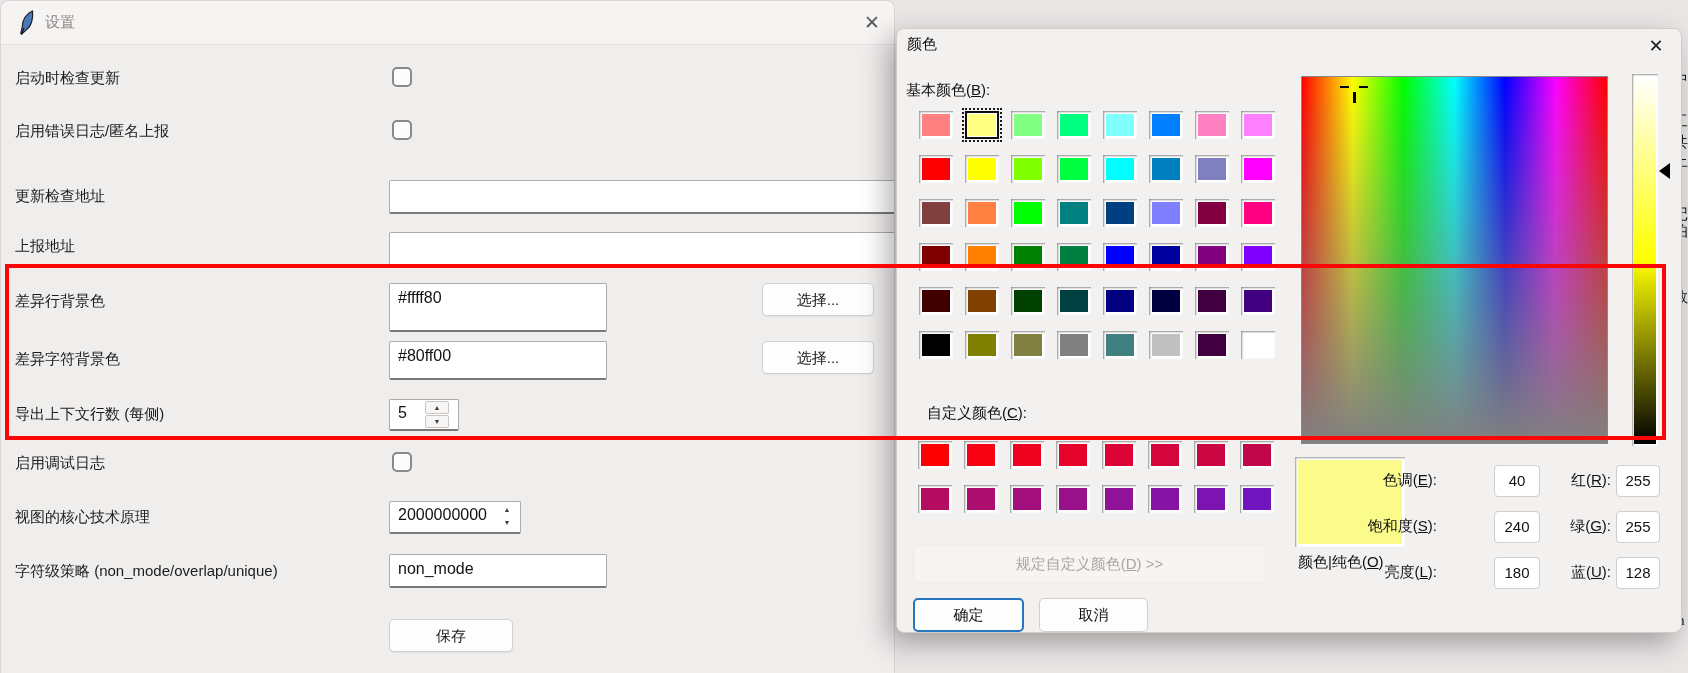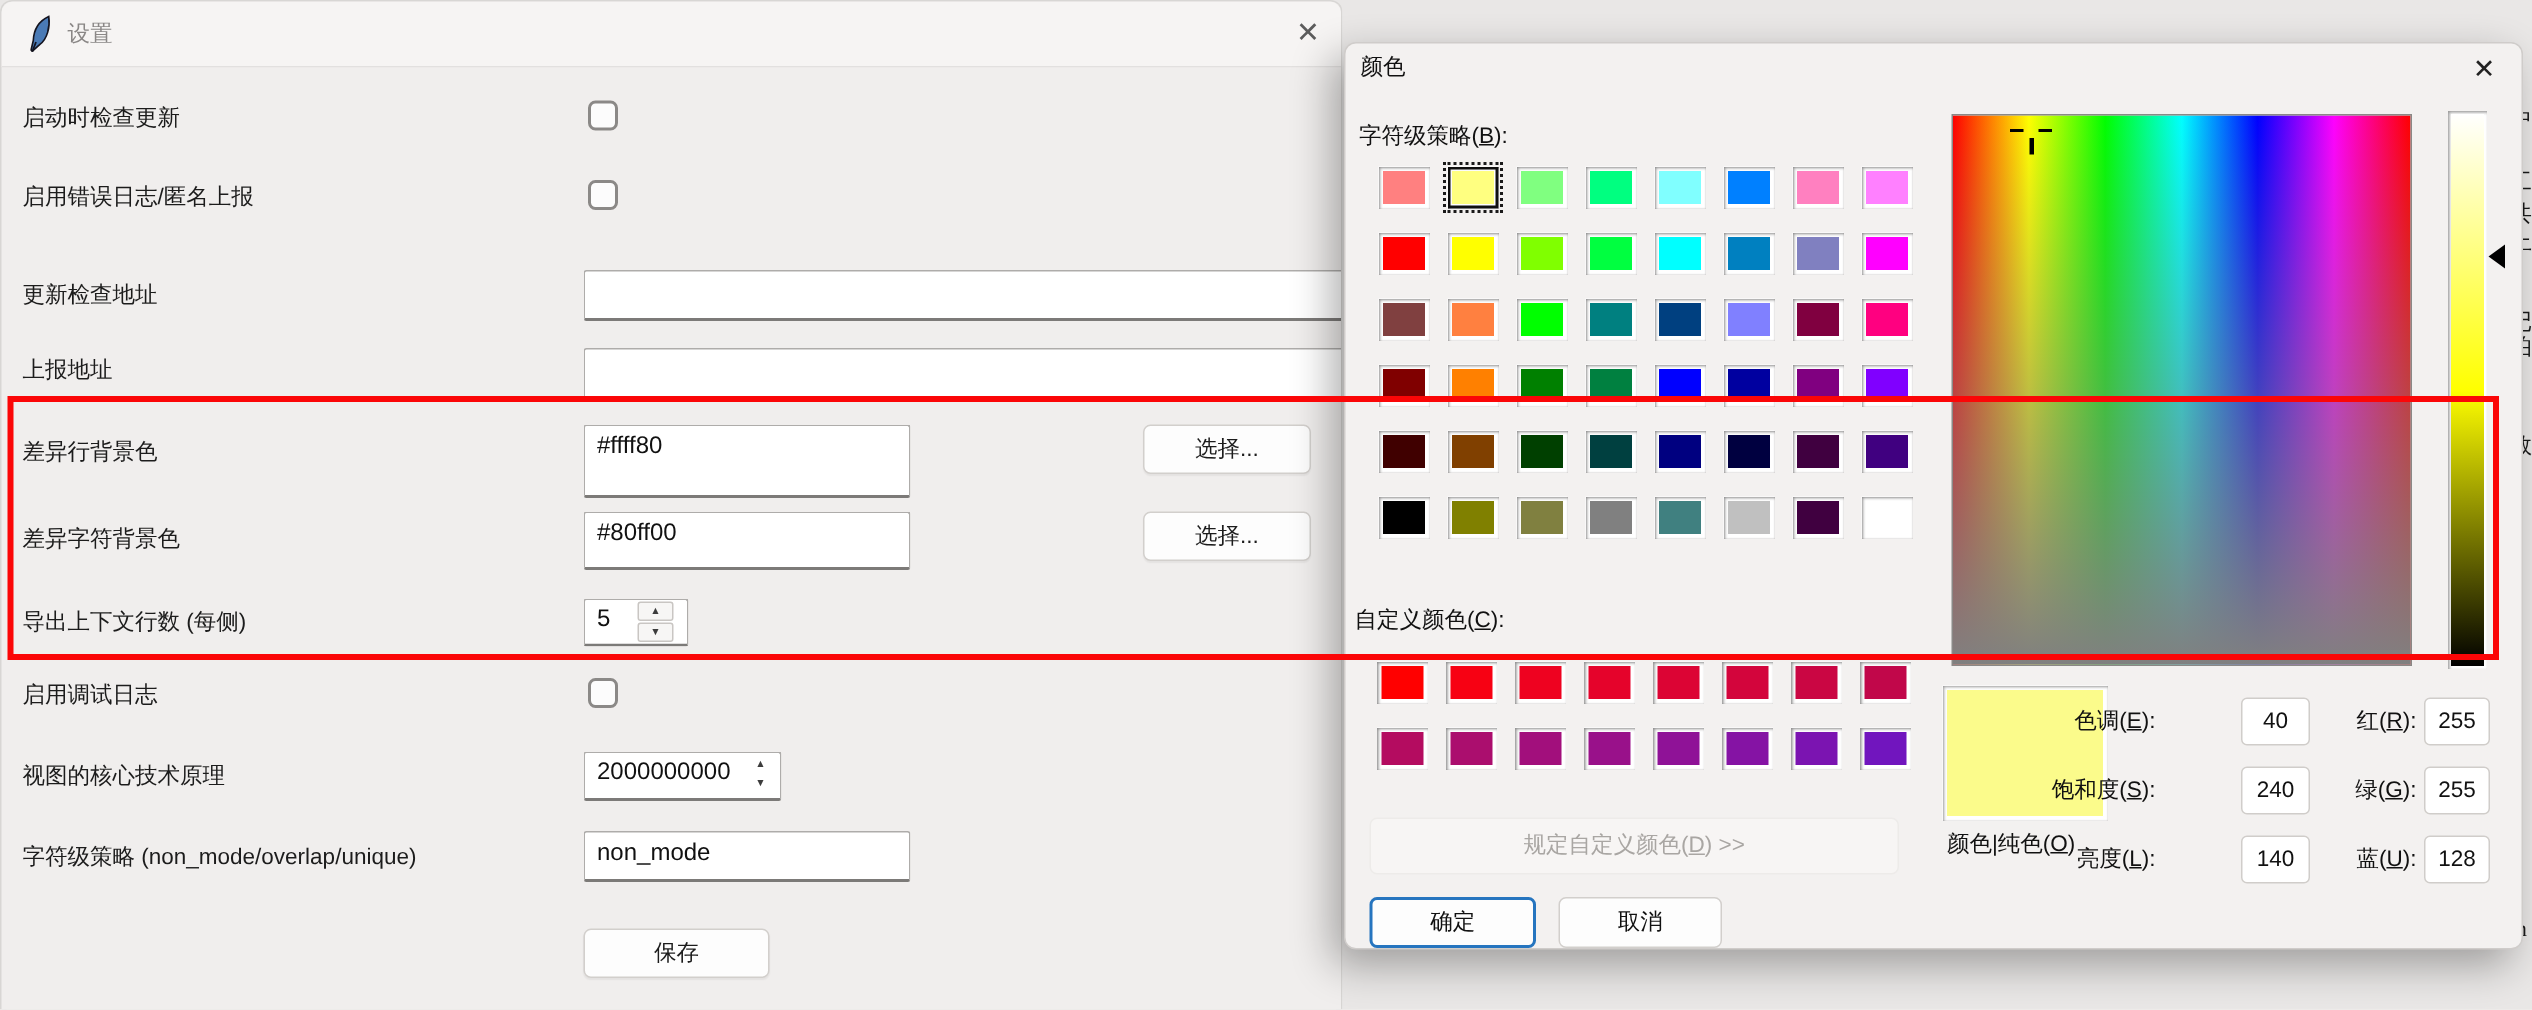--- a/index.html
+++ b/index.html
@@ -185,21 +185,21 @@
       <span style="position: absolute; left: -9px; top: 194px;">伯</span>
       <span style="position: absolute; left: -9px; top: 260px;">数</span>
       <span style="position: absolute; left: -9px; top: 584px;">m</span>
     </div>
 
 
   <div class="colordlg">
     <span class="c-title">颜色</span>
     <span class="c-close">✕</span>
 
-    <span class="c-label" style="left:9px;top:52px"><span>字符级策略(</span><span class="mn">B</span><span>):</span></span>
+    <span class="c-label" style="left:9px;top:52px"><span>基本颜色(</span><span class="mn">B</span><span>):</span></span>
 
     <div class="grid" style="left:22px;top:82px" id="basic-grid">
         <div class="well">
           <div class="chip" style="background: rgb(255, 128, 128);"></div>
         </div>
         <div class="well sel">
           <div class="chip" style="background: rgb(255, 255, 128);"></div>
         </div>
         <div class="well">
           <div class="chip" style="background: rgb(128, 255, 128);"></div>
@@ -334,21 +334,21 @@
           <div class="chip" style="background: rgb(192, 192, 192);"></div>
         </div>
         <div class="well">
           <div class="chip" style="background: rgb(64, 0, 64);"></div>
         </div>
         <div class="well">
           <div class="chip" style="background: rgb(255, 255, 255);"></div>
         </div>
       </div>
 
-    <span class="c-label" style="left:6px;top:375px"><span>自定义颜色(</span><span class="mn">C</span><span>):</span></span>
+    <span class="c-label" style="left:30px;top:375px"><span>自定义颜色(</span><span class="mn">C</span><span>):</span></span>
 
     <div class="grid" style="left:21px;top:412px" id="custom-grid">
         <div class="well">
           <div class="chip" style="background: rgb(255, 0, 0);"></div>
         </div>
         <div class="well">
           <div class="chip" style="background: rgb(247, 1, 19);"></div>
         </div>
         <div class="well">
           <div class="chip" style="background: rgb(238, 2, 32);"></div>
@@ -413,21 +413,21 @@
     <div class="preview-well">
       <div class="preview-chip" id="preview-chip" style="background: rgb(251, 251, 139);"></div>
     </div>
     <span class="c-label" style="left:401px;top:524px"><span>颜色|纯色(</span><span class="mn">O</span><span>)</span></span>
 
     <span class="f-label" style="left:420px;top:442px;width:120px"><span>色调(</span><span class="mn">E</span><span>):</span></span>
     <div class="f-box" style="left:597px;top:436px;width:46px">40</div>
     <span class="f-label" style="left:420px;top:488px;width:120px"><span>饱和度(</span><span class="mn">S</span><span>):</span></span>
     <div class="f-box" style="left:597px;top:482px;width:46px">240</div>
     <span class="f-label" style="left:420px;top:534px;width:120px"><span>亮度(</span><span class="mn">L</span><span>):</span></span>
-    <div class="f-box" style="left:597px;top:528px;width:46px">140</div>
+    <div class="f-box" style="left:597px;top:528px;width:46px">180</div>
 
     <span class="f-label" style="left:646px;top:442px;width:68px"><span>红(</span><span class="mn">R</span><span>):</span></span>
     <div class="f-box" style="left:719px;top:436px;width:44px">255</div>
     <span class="f-label" style="left:646px;top:488px;width:68px"><span>绿(</span><span class="mn">G</span><span>):</span></span>
     <div class="f-box" style="left:719px;top:482px;width:44px">255</div>
     <span class="f-label" style="left:646px;top:534px;width:68px"><span>蓝(</span><span class="mn">U</span><span>):</span></span>
     <div class="f-box" style="left:719px;top:528px;width:44px">128</div>
   </div>
 
   <div class="red-rect" style="border-color: rgb(251, 6, 7);"></div>

